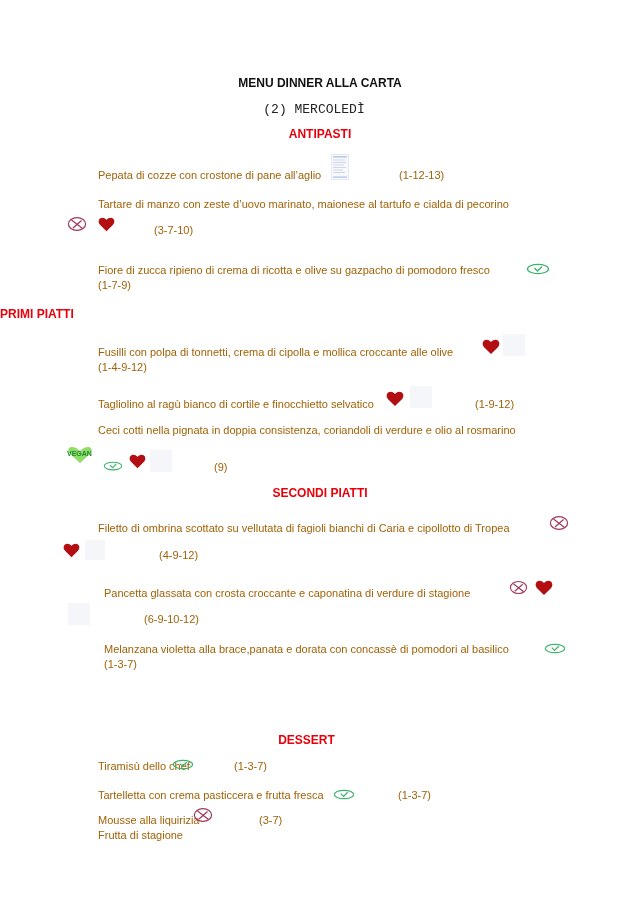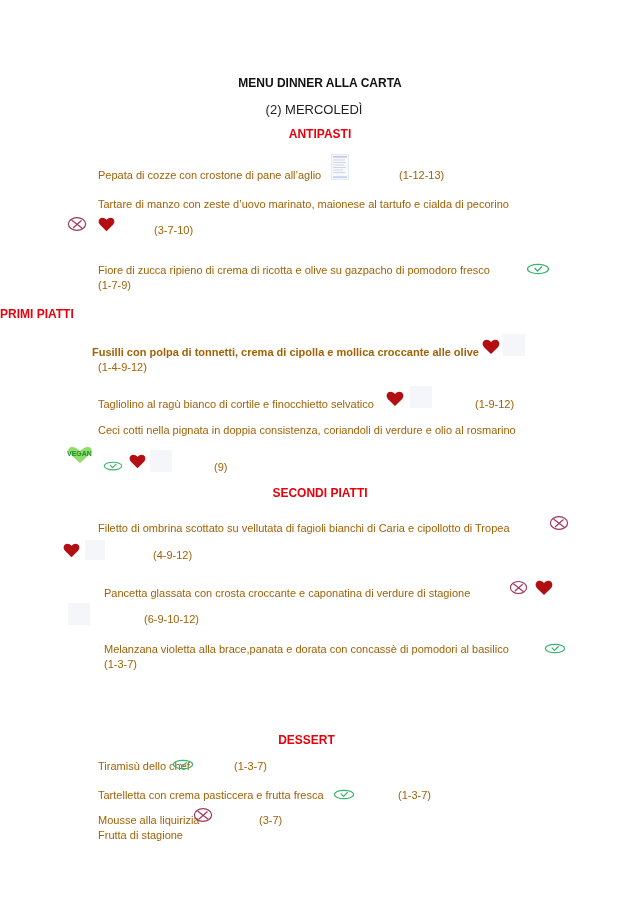--- a/index.html
+++ b/index.html
@@ -39,21 +39,21 @@
       <rect x="2" y="10.5" width="11" height="1" fill="#cdd6e6"></rect>
       <rect x="2" y="13" width="13" height="1" fill="#cdd6e6"></rect>
       <rect x="2" y="15.5" width="10" height="1" fill="#cdd6e6"></rect>
       <rect x="2" y="18" width="12" height="1" fill="#cdd6e6"></rect>
       <rect x="2" y="22.5" width="14" height="1.2" fill="#a9c0e8"></rect>
     </symbol>
   </defs>
 </svg>
 
 <div class="abs title" style="left:0;width:640px;text-align:center;top:76px;">MENU DINNER ALLA CARTA</div>
-<div class="abs subtitle" style="left:0;width:628px;text-align:center;top:102px;">(2) MERCOLEDÌ</div>
+<div class="abs subtitle" style="left:0;width:628px;text-align:center;top:102px;font-family:Liberation Mono, monospace;">(2) MERCOLEDÌ</div>
 
 <div class="abs section" style="left:0;width:640px;text-align:center;top:127px;">ANTIPASTI</div>
 
 <div>
   <div class="abs txt" style="left:61px;top:168px;">Pepata di cozze con crostone di pane all’aglio</div>
   <svg class="icon" style="left:331px;top:154px;" width="18" height="26">
       <use href="#sym-doc"></use>
     </svg>
   <div class="abs txt" style="left:362px;top:168px;">(1-12-13)</div>
 </div>
@@ -73,21 +73,21 @@
   <div class="abs txt" style="left:61px;top:263px;text-align:center;">Fiore di zucca ripieno di crema di ricotta e olive su gazpacho di pomodoro fresco</div>
   <svg class="icon" style="left:526px;top:263px;" width="24" height="12">
       <use href="#sym-veg"></use>
     </svg>
   <div class="abs txt" style="left:61px;top:278px;">(1-7-9)</div>
 </div>
 
 <div class="abs section" style="left:0;width:640px;top:307px;">PRIMI PIATTI</div>
 
 <div>
-  <div class="abs txt" style="left:55px;top:345px;font-weight:bold;">Fusilli con polpa di tonnetti, crema di cipolla e mollica croccante alle olive</div>
+  <div class="abs txt" style="left:61px;top:345px;">Fusilli con polpa di tonnetti, crema di cipolla e mollica croccante alle olive</div>
   <svg class="icon" style="left:482px;top:339px;" width="18" height="16">
       <use href="#sym-heart"></use>
     </svg>
   <div class="ghost" style="left:503px;top:334px;width:22px;height:22px;"></div>
   <div class="abs txt" style="left:61px;top:360px;">(1-4-9-12)</div>
 </div>
 
 <div>
   <div class="abs txt" style="left:61px;top:397px;">Tagliolino al ragù bianco di cortile e finocchietto selvatico</div>
   <svg class="icon" style="left:386px;top:391px;" width="18" height="16">
@@ -119,21 +119,21 @@
 
 <div>
   <div class="abs txt" style="left:61px;top:521px;">Filetto di ombrina scottato su vellutata di fagioli bianchi di Caria e cipollotto di Tropea</div>
   <svg class="icon" style="left:549px;top:515px;" width="20" height="16">
       <use href="#sym-gf"></use>
     </svg>
   <svg class="icon" style="left:63px;top:543px;" width="17" height="15">
       <use href="#sym-heart"></use>
     </svg>
   <div class="ghost" style="left:85px;top:540px;width:20px;height:20px;"></div>
-  <div class="abs txt" style="left:116px;top:548px;">(4-9-12)</div>
+  <div class="abs txt" style="left:122px;top:548px;">(4-9-12)</div>
 </div>
 
 <div>
   <div class="abs txt" style="left:67px;top:586px;">Pancetta glassata con crosta croccante e caponatina di verdure di stagione</div>
   <svg class="icon" style="left:509px;top:580px;" width="19" height="15">
       <use href="#sym-gf"></use>
     </svg>
   <svg class="icon" style="left:535px;top:580px;" width="18" height="16">
       <use href="#sym-heart"></use>
     </svg>

